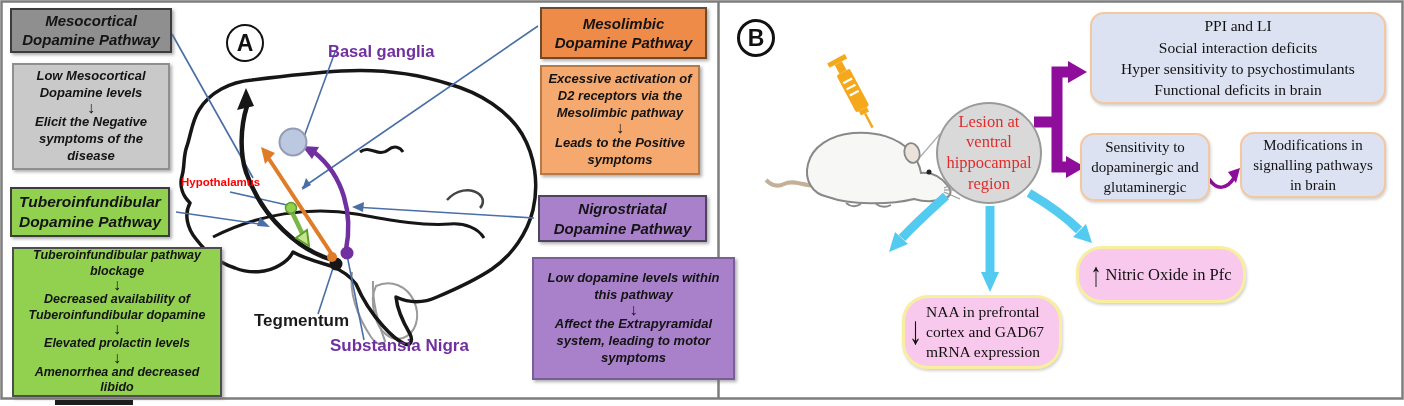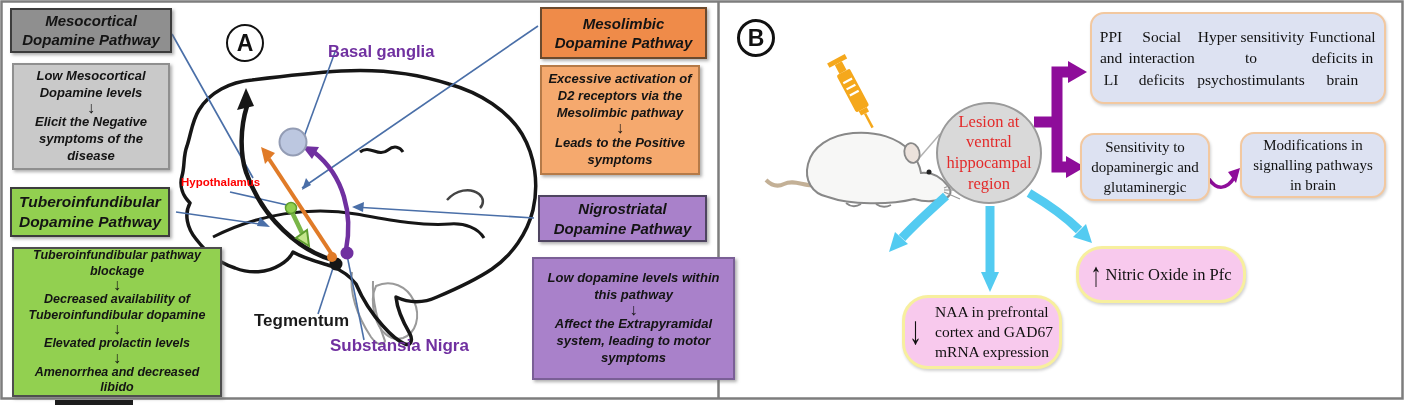--- a/index.html
+++ b/index.html
@@ -27,21 +27,21 @@
   .arr{font-style:normal;font-size:16px;line-height:.8;font-weight:900;}
   
   .badge{
     position:absolute;box-sizing:border-box;border-radius:50%;border:2.5px solid #111;
     display:flex;align-items:center;justify-content:center;
     font-weight:bold;font-size:23px;color:#111;background:#fff;
   }
   .blabel{position:absolute;font-weight:bold;white-space:nowrap;}
   
   .pb-box{
-    position:absolute;box-sizing:border-box;display:flex;flex-direction:row;
+    position:absolute;box-sizing:border-box;display:flex;flex-direction:column;
     justify-content:center;align-items:center;text-align:center;
     font-family:"Liberation Serif",serif;color:#111;
     background:#dde2f2;border:2.5px solid #f2c8a0;border-radius:14px;
     box-shadow:1px 2px 3px rgba(0,0,0,.18);padding:2px 4px;
   }
   .pb-pink{background:#f8c9ed;border:3px solid #f7ef9e;border-radius:26px;}
   .lesion{
     position:absolute;box-sizing:border-box;border-radius:50%;
     background:#d9d9d9;border:2px solid #9a9a9a;
     display:flex;flex-direction:column;justify-content:center;align-items:center;
@@ -239,21 +239,21 @@
   </div>
 
   <div class="pb-box" style="left:1240px;top:132px;width:146px;height:66px;font-size:15px;line-height:1.35;">
     <span>Modifications in signalling pathways in brain</span>
   </div>
 
 
   <div class="pb-box pb-pink" style="left:902px;top:295px;width:160px;height:74px;font-size:15.5px;line-height:1.3;">
     <div class="naa-row">
       <span class="updown" style="font-size:26px;">↓</span>
-      <span style="text-align:left;margin-left:9px;">NAA in prefrontal cortex and GAD67 mRNA expression</span>
+      <span style="text-align:left;">NAA in prefrontal cortex and GAD67 mRNA expression</span>
     </div>
   </div>
 
   <div class="pb-box pb-pink" style="left:1076px;top:246px;width:170px;height:57px;font-size:16.5px;">
     <div class="naa-row">
       <span class="updown" style="font-size:22px;">↑</span>
       <span>Nitric Oxide in Pfc</span>
     </div>
   </div>
 

